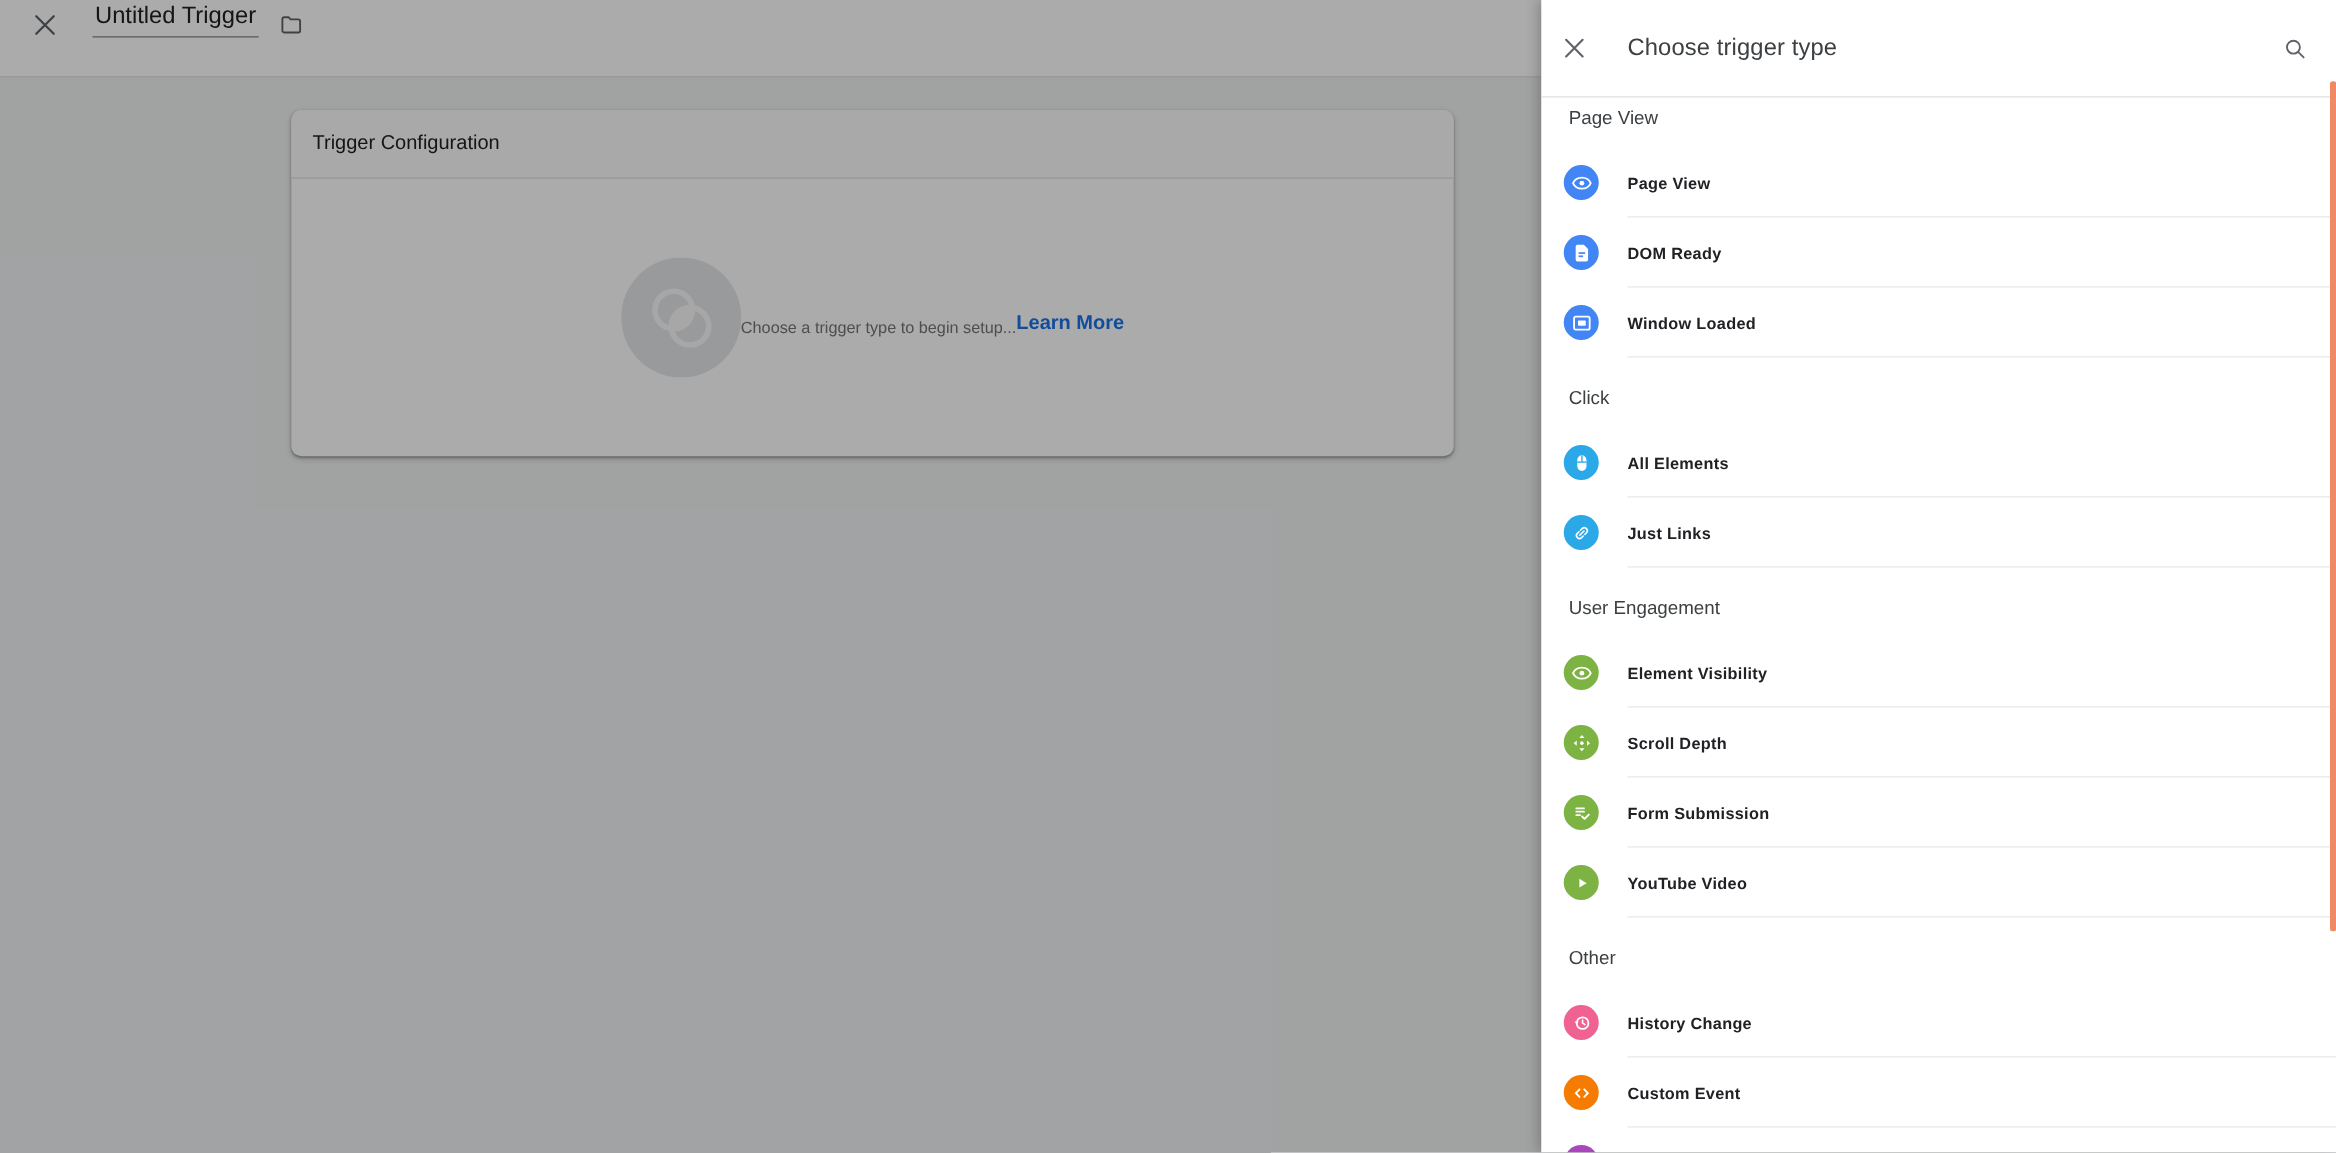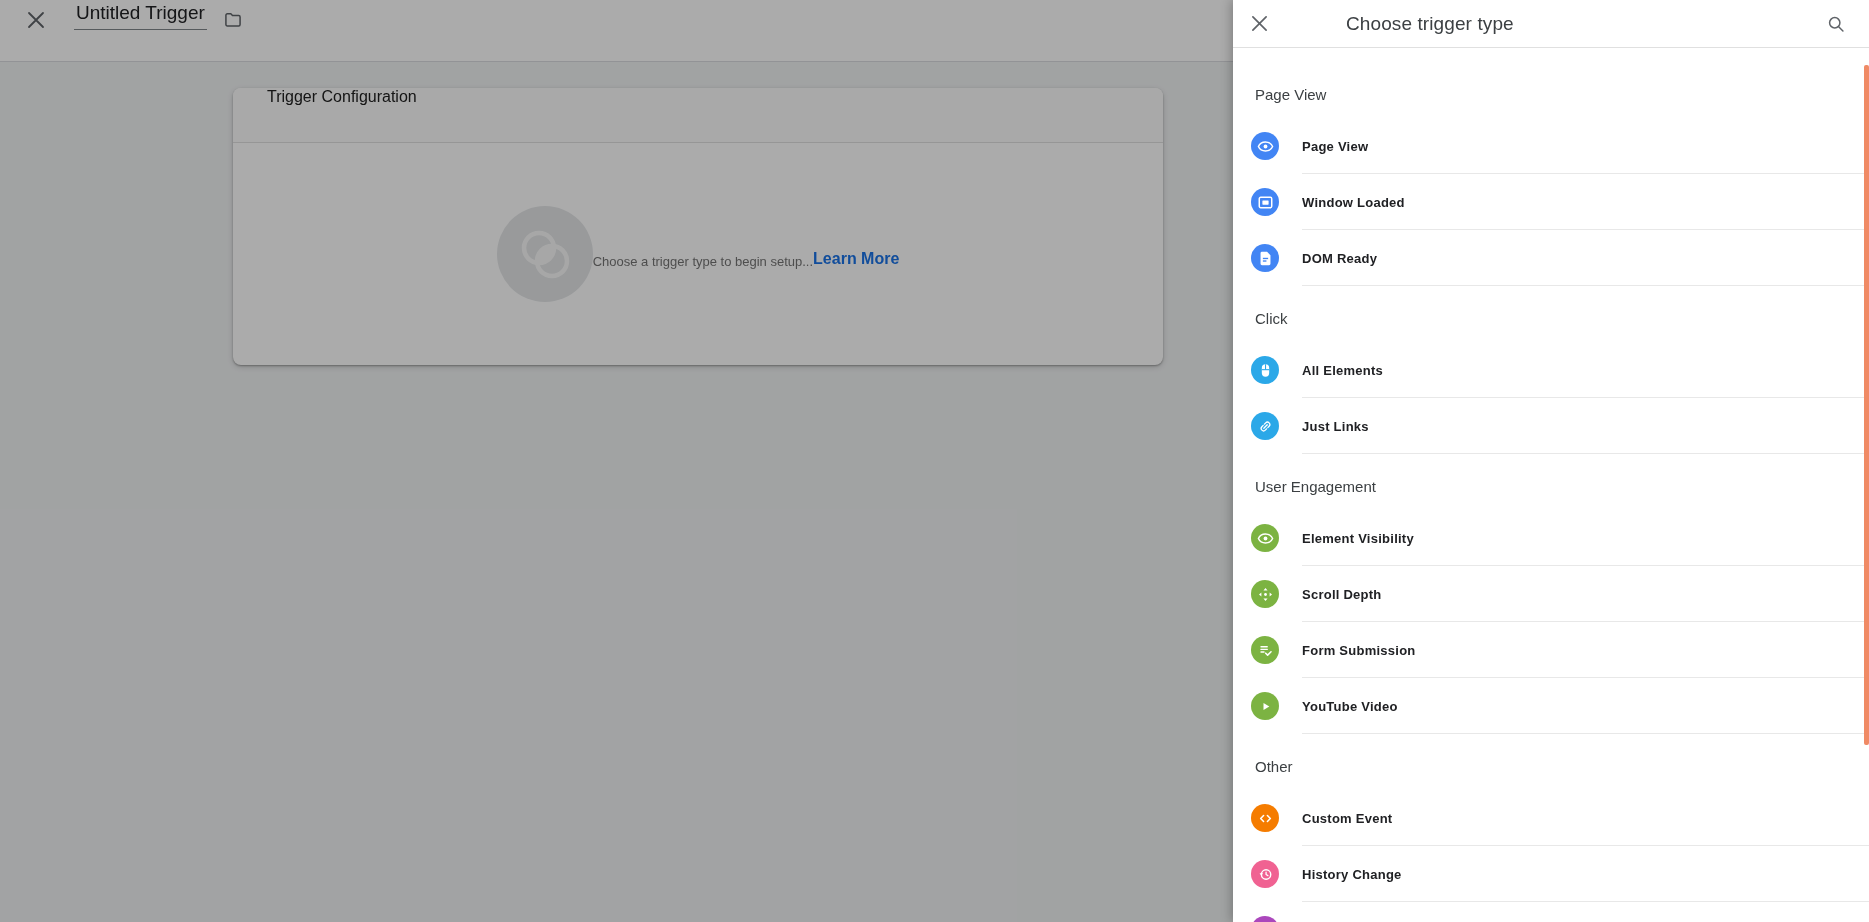--- a/index.html
+++ b/index.html
@@ -29,41 +29,41 @@
 
   .content { position: absolute; left: 0; top: 62px; right: 0; bottom: 0; }
 
   .card {
     position: absolute; left: 233px; top: 26px; width: 930px; height: 277px;
     background: #ffffff; border-radius: 8px;
     box-shadow: 0 1px 2px rgba(0,0,0,0.3), 0 2px 6px rgba(0,0,0,0.15);
     overflow: hidden;
   }
   .card-header {
-    height: 55px; display: flex; align-items: flex-start; padding-left: 34px;
+    height: 55px; display: flex; align-items: center; padding-left: 17px;
     border-bottom: 1px solid #e0e0e0; background: #fdfdfd;
   }
   .card-header span { font-size: 16px; color: #212121; }
   .card-body {
     height: 222px; display: flex; flex-direction: row;
     align-items: center; justify-content: center; cursor: pointer;
   }
   .hint { font-size: 13px; color: #757575; margin-top: 14px; }
   .learn { font-size: 16px; font-weight: 700; color: #1a73e8; margin-top: 9px; text-decoration: none; cursor: pointer; }
 
   .overlay { position: absolute; inset: 0; background: rgba(0,0,0,0.33); }
 
   
   .panel {
     position: absolute; top: 0; right: 0; bottom: 0; left: 1233px;
     background: #ffffff; box-shadow: -2px 0 10px rgba(0,0,0,0.25);
   }
   .panel-header {
-    height: 48px; display: flex; align-items: center;
-    border-bottom: 1px solid #e0e0e0; padding-left: 6px; padding-right: 13px; gap: 44px;
+    height: 78px; display: flex; align-items: center;
+    border-bottom: 1px solid #e0e0e0; padding-left: 6px; padding-right: 13px;
   }
   .panel-title {
     font-size: 19px; font-weight: 400; color: #3c4043;
     margin-left: 23px; flex: 1 1 auto; letter-spacing: .1px;
   }
 
   .list { position: absolute; top: 62px; left: 0; right: 0; bottom: 0; overflow: hidden; }
   .section-title {
     height: 56px; padding: 24px 0 0 22px; font-size: 15px; color: #3c4043;
   }
@@ -159,35 +159,35 @@
             <svg viewBox="0 0 24 24">
               <path d="M12 5.8C7.2 5.8 3.4 8.8 2 12c1.4 3.2 5.2 6.2 10 6.2S20.6 15.2 22 12c-1.4-3.2-5.2-6.2-10-6.2z" fill="none" stroke="#fff" stroke-width="2.1"></path>
               <circle cx="12" cy="12" r="2.7" fill="#fff"></circle>
             </svg>
           </span>
           <span class="tt-label">Page View</span>
         </div>
         <div class="tt-item" style="--c: #4285F4;">
           <span class="tt-icon">
             <svg viewBox="0 0 24 24">
-              <rect x="3.2" y="4.6" width="17.6" height="14.8" rx="2" fill="none" stroke="#fff" stroke-width="2.1"></rect>
-              <rect x="7.6" y="9" width="8.8" height="6" rx="0.8" fill="#fff"></rect>
-            </svg>
-          </span>
-          <span class="tt-label">Window Loaded</span>
-        </div>
-        <div class="tt-item" style="--c: #4285F4;">
-          <span class="tt-icon">
-            <svg viewBox="0 0 24 24">
               <path d="M14.2 2.5H7a2 2 0 0 0-2 2v15a2 2 0 0 0 2 2h10a2 2 0 0 0 2-2V7.3l-4.8-4.8z" fill="#fff"></path>
               <rect class="cf" x="8.3" y="11" width="7.4" height="1.9"></rect>
               <rect class="cf" x="8.3" y="14.6" width="5" height="1.9"></rect>
             </svg>
           </span>
           <span class="tt-label">DOM Ready</span>
+        </div>
+        <div class="tt-item" style="--c: #4285F4;">
+          <span class="tt-icon">
+            <svg viewBox="0 0 24 24">
+              <rect x="3.2" y="4.6" width="17.6" height="14.8" rx="2" fill="none" stroke="#fff" stroke-width="2.1"></rect>
+              <rect x="7.6" y="9" width="8.8" height="6" rx="0.8" fill="#fff"></rect>
+            </svg>
+          </span>
+          <span class="tt-label">Window Loaded</span>
         </div>
         <div class="section-title">Click</div>
         <div class="tt-item" style="--c: #2BA8E8;">
           <span class="tt-icon">
             <svg viewBox="0 0 24 24">
               <rect x="6.8" y="3.2" width="10.4" height="17.6" rx="5.2" fill="#fff"></rect>
               <rect class="cf" x="11.3" y="3.2" width="1.5" height="7.6"></rect>
               <rect class="cf" x="6.8" y="10.1" width="10.4" height="1.5"></rect>
             </svg>
           </span>
@@ -239,39 +239,39 @@
         </div>
         <div class="tt-item" style="--c: #7CB342;">
           <span class="tt-icon">
             <svg viewBox="0 0 24 24">
               <path d="M9.2 7v10l8.2-5z" fill="#fff"></path>
             </svg>
           </span>
           <span class="tt-label">YouTube Video</span>
         </div>
         <div class="section-title">Other</div>
-        <div class="tt-item" style="--c: #F57C00;">
-          <span class="tt-icon">
-            <svg viewBox="0 0 24 24">
-              <path d="M9.3 7.8 5.2 12l4.1 4.2" fill="none" stroke="#fff" stroke-width="2.2" stroke-linecap="round" stroke-linejoin="round"></path>
-              <path d="m14.7 7.8 4.1 4.2-4.1 4.2" fill="none" stroke="#fff" stroke-width="2.2" stroke-linecap="round" stroke-linejoin="round"></path>
-            </svg>
-          </span>
-          <span class="tt-label">Custom Event</span>
-        </div>
         <div class="tt-item" style="--c: #F06292;">
           <span class="tt-icon">
             <svg viewBox="0 0 24 24">
               <circle cx="12.8" cy="12" r="6.6" fill="none" stroke="#fff" stroke-width="2"></circle>
               <path d="M12.8 8.6V12l2.6 1.6" fill="none" stroke="#fff" stroke-width="1.8" stroke-linecap="round"></path>
               <path d="M3.6 10.2 6.1 13.6 8.6 10.2z" fill="#fff"></path>
             </svg>
           </span>
           <span class="tt-label">History Change</span>
         </div>
+        <div class="tt-item" style="--c: #F57C00;">
+          <span class="tt-icon">
+            <svg viewBox="0 0 24 24">
+              <path d="M9.3 7.8 5.2 12l4.1 4.2" fill="none" stroke="#fff" stroke-width="2.2" stroke-linecap="round" stroke-linejoin="round"></path>
+              <path d="m14.7 7.8 4.1 4.2-4.1 4.2" fill="none" stroke="#fff" stroke-width="2.2" stroke-linecap="round" stroke-linejoin="round"></path>
+            </svg>
+          </span>
+          <span class="tt-label">Custom Event</span>
+        </div>
         <div class="tt-item no-divider" style="--c: #AB47BC;">
           <span class="tt-icon"></span>
         </div>
       </div>
 
     <div class="scroll-thumb" id="scroll-thumb" style="background: rgb(240, 138, 101);"></div>
   </aside>
 </div>
 
 </body></html>

